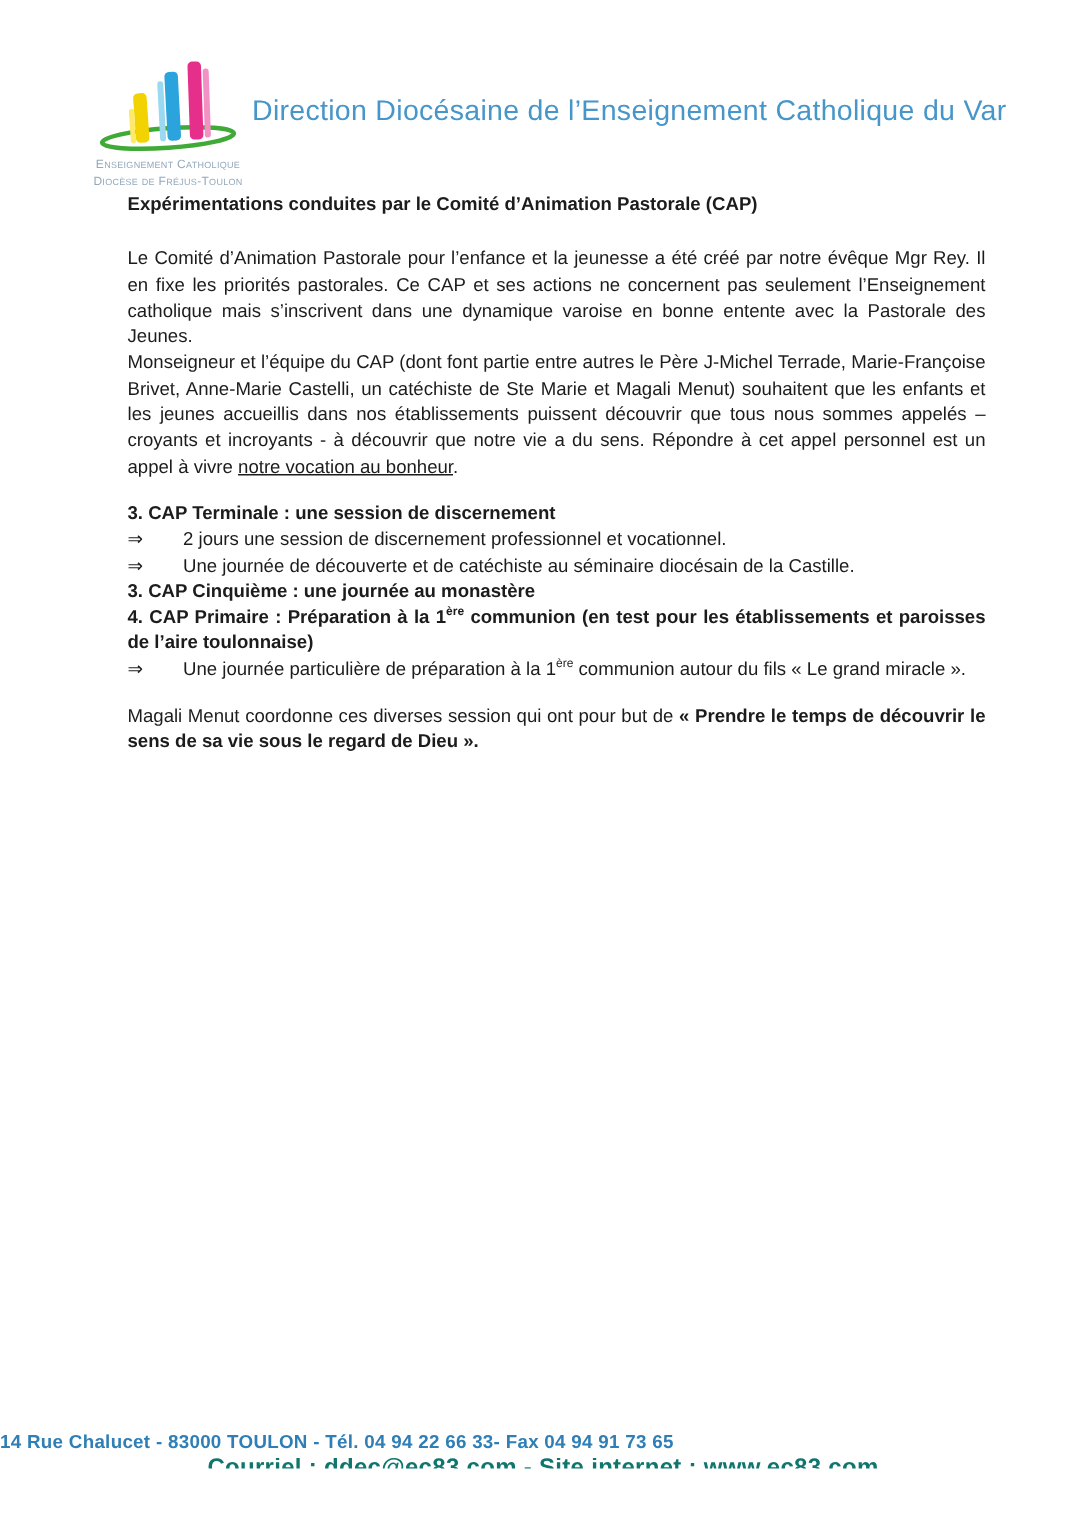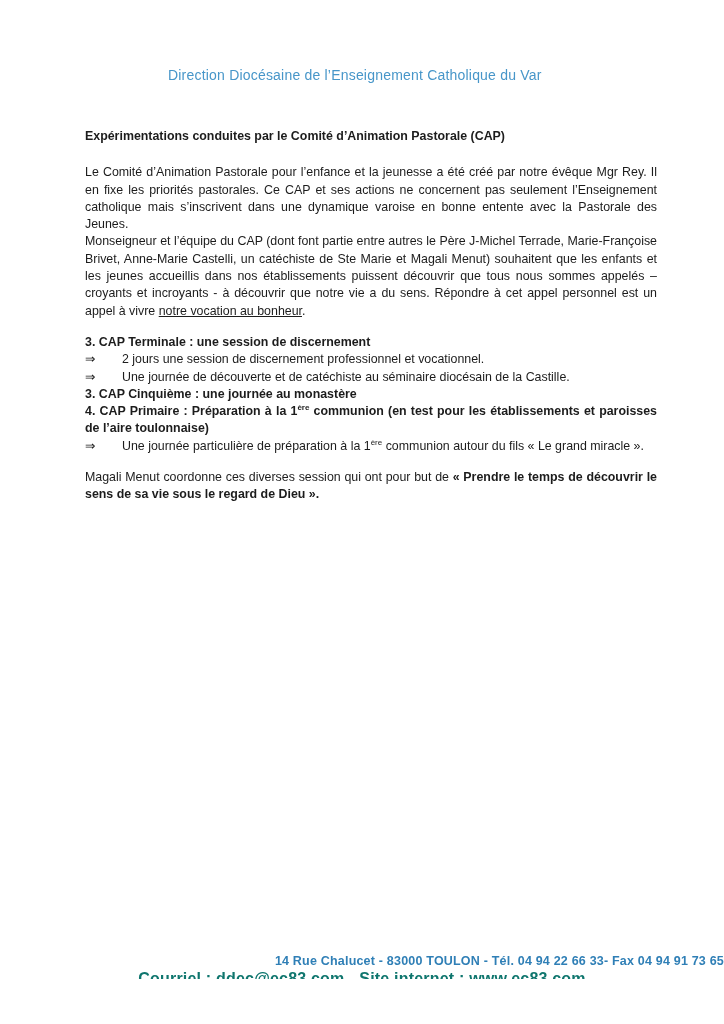--- a/index.html
+++ b/index.html
@@ -21,21 +21,21 @@
     text-align:center;
     font-variant:small-caps;
     letter-spacing:.2px;
     color:#93a9bc;
     white-space:nowrap;
   }
   .doc-title {
     position:absolute;
     left:168px; top:62px;
     width:500px;
-    font-size:14px;
+    font-size:19px;
     line-height:26px;
     color:#4796c9;
     white-space:nowrap;
     letter-spacing:.2px;
   }
   
   .content {
     position:absolute;
     left:85px; right:67px; top:128px;
     font-size:12.4px;
@@ -55,21 +55,21 @@
   .item-detail { text-align:justify; }
   .arrow {
     display:inline-block;
     width:37px;
     font-weight:normal;
   }
   
   .footer-line1 {
     position:absolute;
     left:0; right:0; top:954px;
-    text-align:right;
+    text-align:left;
     font-weight:bold;
     font-size:12.5px;
     color:#2f7fb6;
     letter-spacing:.2px;
   }
   .footer-line2-clip {
     position:absolute;
     left:0; right:0; top:972px;
     height:7px;
     overflow:hidden;
@@ -81,20 +81,45 @@
     line-height:13px;
     color:#0f766e;
     letter-spacing:.2px;
   }
 </style>
 </head>
 <body>
 
 <div class="page">
 
+  <div class="logo">
+    <svg width="104" height="66" viewBox="0 0 104 66">
+
+      <g transform="rotate(-4 52 54)">
+        <ellipse cx="52" cy="54" rx="44" ry="6.5" fill="none" stroke="#3faa35" stroke-width="3"></ellipse>
+      </g>
+
+      <g transform="rotate(-4 36 45)">
+        <rect x="30" y="24" width="9" height="33" rx="3" fill="#f2d200"></rect>
+        <rect x="26.5" y="34" width="3.5" height="23" rx="1.5" fill="#ffe96b"></rect>
+      </g>
+
+      <g transform="rotate(-3 52 40)">
+        <rect x="46" y="16" width="4" height="40" rx="2" fill="#9bd9f2"></rect>
+        <rect x="51" y="10" width="9" height="46" rx="3" fill="#2ba3dc"></rect>
+      </g>
+
+      <g transform="rotate(-2 70 35)">
+        <rect x="66" y="3" width="9" height="52" rx="3" fill="#e62e8b"></rect>
+        <rect x="76" y="8" width="4" height="46" rx="2" fill="#f391c4"></rect>
+      </g>
+    </svg>
+    <div class="logo-caption">Enseignement Catholique</div>
+    <div class="logo-caption">Diocèse de Fréjus-Toulon</div>
+  </div>
 
   <div class="doc-title">Direction Diocésaine de l’Enseignement Catholique du Var</div>
 
   <div class="content">
 
     <p class="heading">Expérimentations conduites par le Comité d’Animation Pastorale (CAP)</p>
 
     <p class="para">Le Comité d’Animation Pastorale pour l’enfance et la jeunesse a été créé par notre évêque Mgr Rey. Il en fixe les priorités pastorales. Ce CAP et ses actions ne concernent pas seulement l’Enseignement catholique mais s’inscrivent dans une dynamique varoise en bonne entente avec la Pastorale des Jeunes.</p>
 
     <p class="para"><span>Monseigneur et l’équipe du CAP (dont font partie entre autres le Père J-Michel Terrade, Marie-Françoise Brivet, Anne-Marie Castelli, un catéchiste de Ste Marie et Magali Menut) souhaitent que les enfants et les jeunes accueillis dans nos établissements puissent découvrir que tous nous sommes appelés – croyants et incroyants - à découvrir que notre vie a du sens. Répondre à cet appel personnel est un appel à vivre </span><span class="underline">notre vocation au bonheur</span><span>.</span></p>

